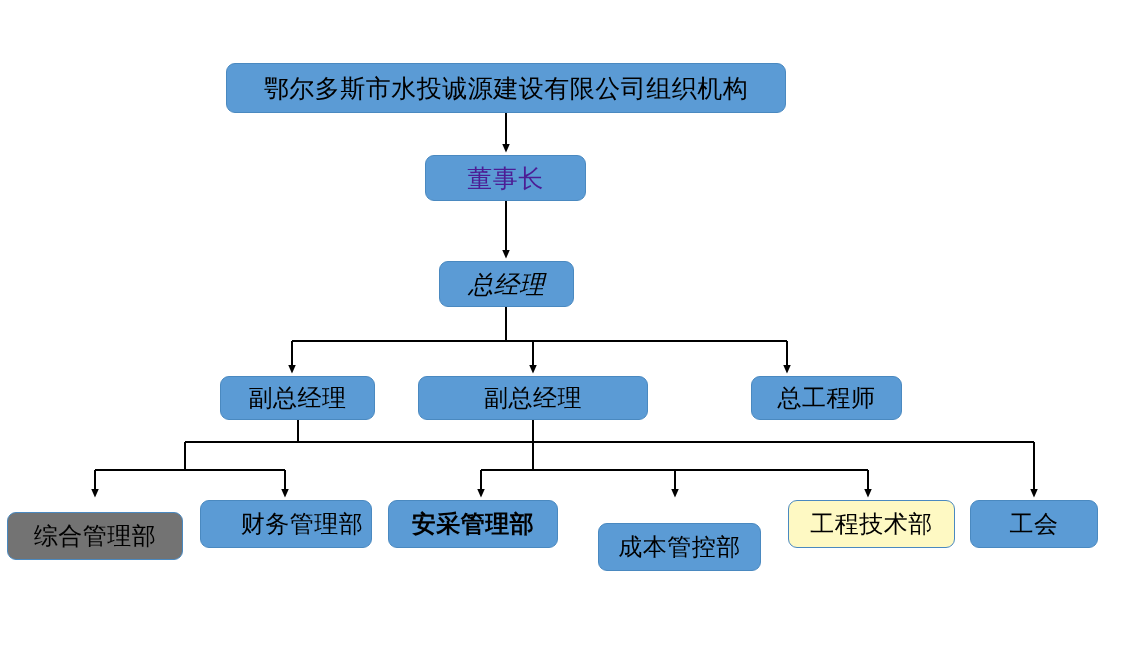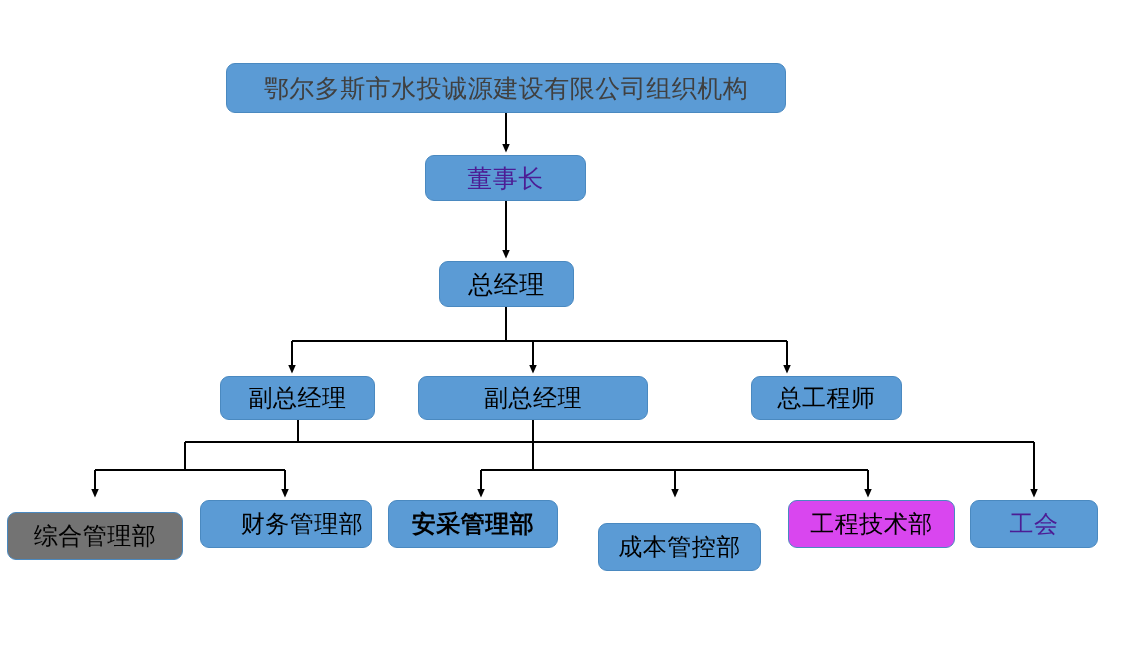--- a/index.html
+++ b/index.html
@@ -73,27 +73,27 @@
         <path d="M1034,442 L1034,490" marker-end="url(#arrowhead)"></path>
         <path d="M533,420 L533,470"></path>
         <path d="M481,470 L868,470"></path>
         <path d="M481,470 L481,490" marker-end="url(#arrowhead)"></path>
         <path d="M675,470 L675,490" marker-end="url(#arrowhead)"></path>
         <path d="M868,470 L868,490" marker-end="url(#arrowhead)"></path>
       </g>
   </svg>
 
   <div id="nodes-layer">
-      <div class="node" style="left: 226px; top: 63px; width: 560px; height: 50px; font-size: 25px; background: rgb(91, 155, 213); border-color: rgb(74, 137, 192); color: #404040;">
+      <div class="node" style="left: 226px; top: 63px; width: 560px; height: 50px; font-size: 25px; background: rgb(91, 155, 213); border-color: rgb(74, 137, 192); color: #000000;">
         <span class="node-label">鄂尔多斯市水投诚源建设有限公司组织机构</span>
       </div>
       <div class="node" style="left: 425px; top: 155px; width: 161px; height: 46px; font-size: 25px; background: rgb(91, 155, 213); border-color: rgb(74, 137, 192); color: #4c1d95;">
         <span class="node-label">董事长</span>
       </div>
-      <div class="node" style="left: 439px; top: 261px; width: 135px; height: 46px; font-size: 25px; background: rgb(91, 155, 213); border-color: rgb(74, 137, 192); color: rgb(0, 0, 0);">
+      <div class="node" style="left: 439px; top: 261px; width: 135px; height: 46px; font-size: 25px; background: rgb(91, 155, 213); border-color: rgb(74, 137, 192); color: rgb(0, 0, 0); font-style: italic;">
         <span class="node-label">总经理</span>
       </div>
       <div class="node" style="left: 220px; top: 376px; width: 155px; height: 44px; font-size: 24px; background: rgb(91, 155, 213); border-color: rgb(74, 137, 192); color: rgb(0, 0, 0);">
         <span class="node-label">副总经理</span>
       </div>
       <div class="node" style="left: 418px; top: 376px; width: 230px; height: 44px; font-size: 24px; background: rgb(91, 155, 213); border-color: rgb(74, 137, 192); color: rgb(0, 0, 0);">
         <span class="node-label">副总经理</span>
       </div>
       <div class="node" style="left: 751px; top: 376px; width: 151px; height: 44px; font-size: 24px; background: rgb(91, 155, 213); border-color: rgb(74, 137, 192); color: rgb(0, 0, 0);">
         <span class="node-label">总工程师</span>
@@ -103,21 +103,21 @@
       </div>
       <div class="node" style="left: 200px; top: 500px; width: 172px; height: 48px; font-size: 24px; background: rgb(91, 155, 213); border-color: rgb(74, 137, 192); color: rgb(0, 0, 0); padding-left: 32px;">
         <span class="node-label">财务管理部</span>
       </div>
       <div class="node" style="left: 388px; top: 500px; width: 170px; height: 48px; font-size: 24px; background: rgb(91, 155, 213); border-color: rgb(74, 137, 192); color: rgb(0, 0, 0); font-weight: bold;">
         <span class="node-label">安采管理部</span>
       </div>
       <div class="node" style="left: 598px; top: 500px; width: 163px; height: 48px; font-size: 24px; background: rgb(91, 155, 213); border-color: rgb(74, 137, 192); color: rgb(0, 0, 0); margin-top: 23px;">
         <span class="node-label">成本管控部</span>
       </div>
-      <div class="node" style="left: 788px; top: 500px; width: 167px; height: 48px; font-size: 24px; background: #d946ef; border-color: rgb(74, 137, 192); color: rgb(0, 0, 0);">
+      <div class="node" style="left: 788px; top: 500px; width: 167px; height: 48px; font-size: 24px; background: #fef9c3; border-color: rgb(74, 137, 192); color: rgb(0, 0, 0);">
         <span class="node-label">工程技术部</span>
       </div>
-      <div class="node" style="left: 970px; top: 500px; width: 128px; height: 48px; font-size: 24px; background: rgb(91, 155, 213); border-color: rgb(74, 137, 192); color: #4c1d95;">
+      <div class="node" style="left: 970px; top: 500px; width: 128px; height: 48px; font-size: 24px; background: rgb(91, 155, 213); border-color: rgb(74, 137, 192); color: #000000;">
         <span class="node-label">工会</span>
       </div>
     </div>
 
 </div>
 
 </body></html>

